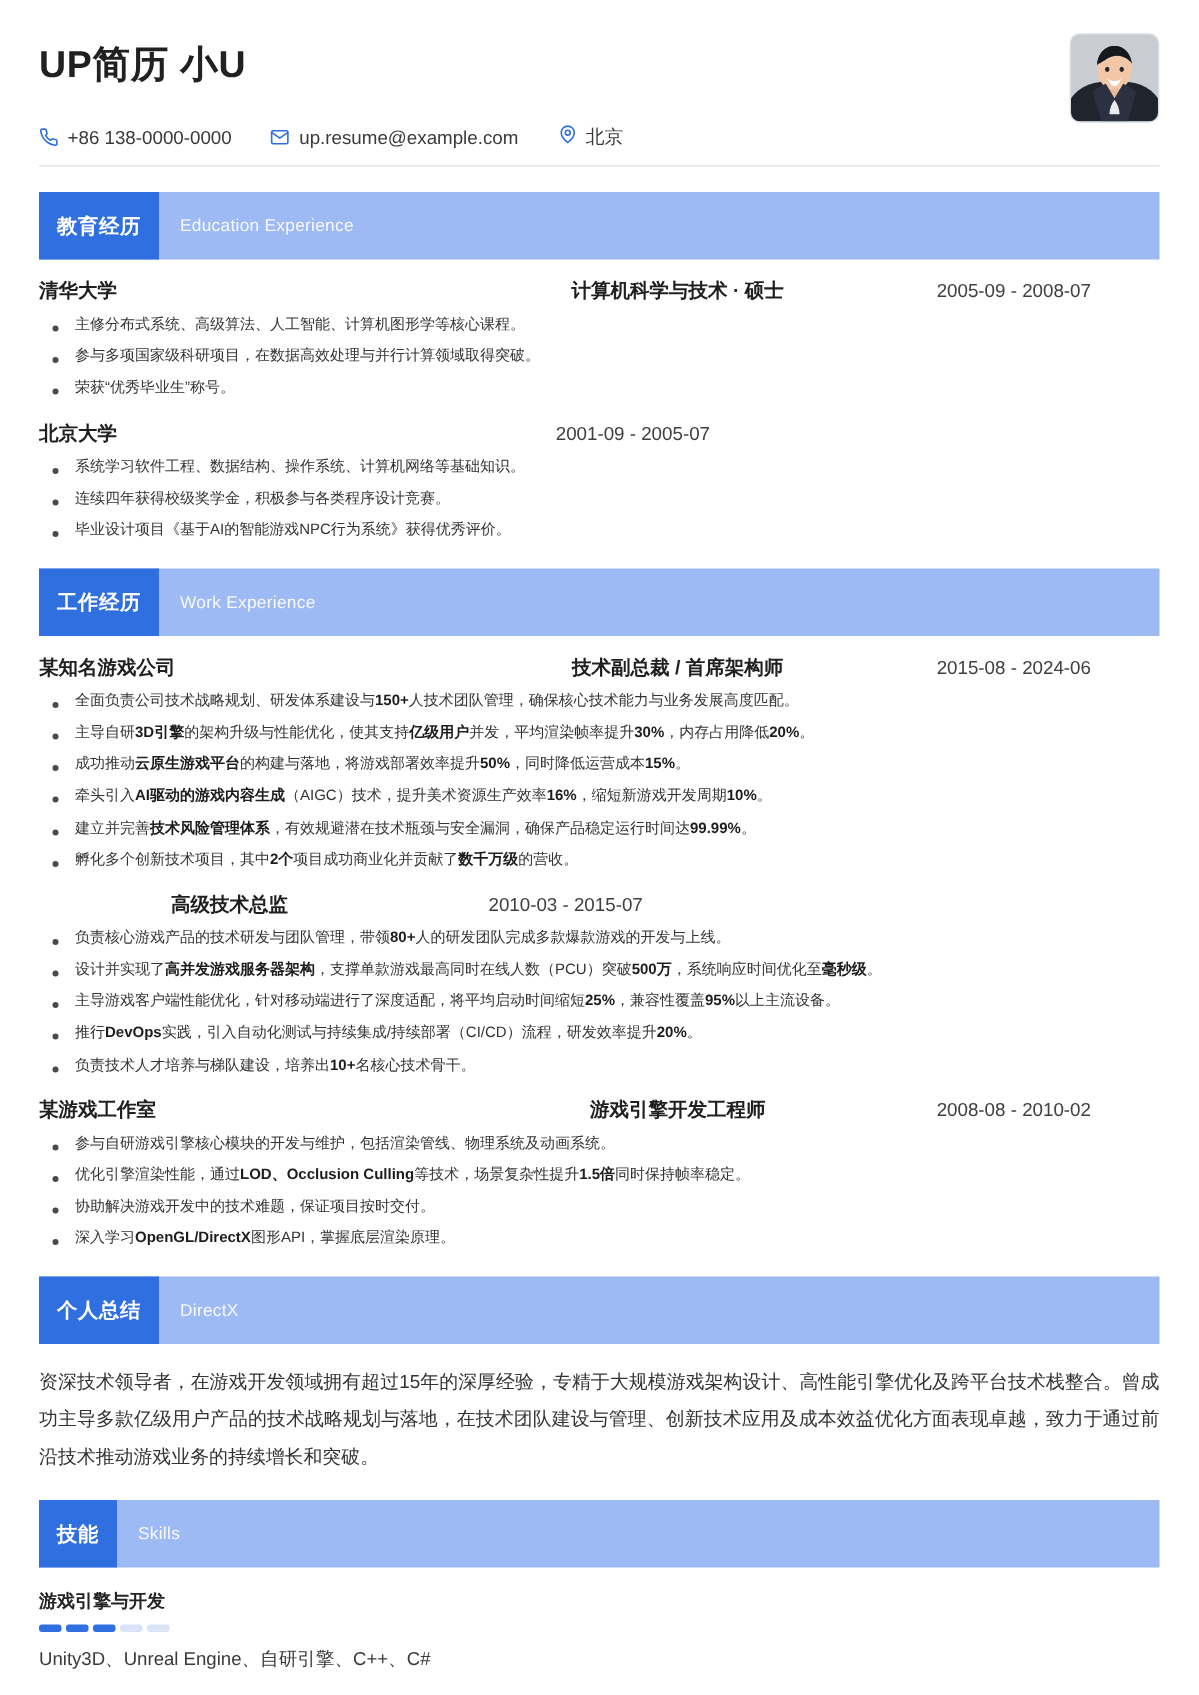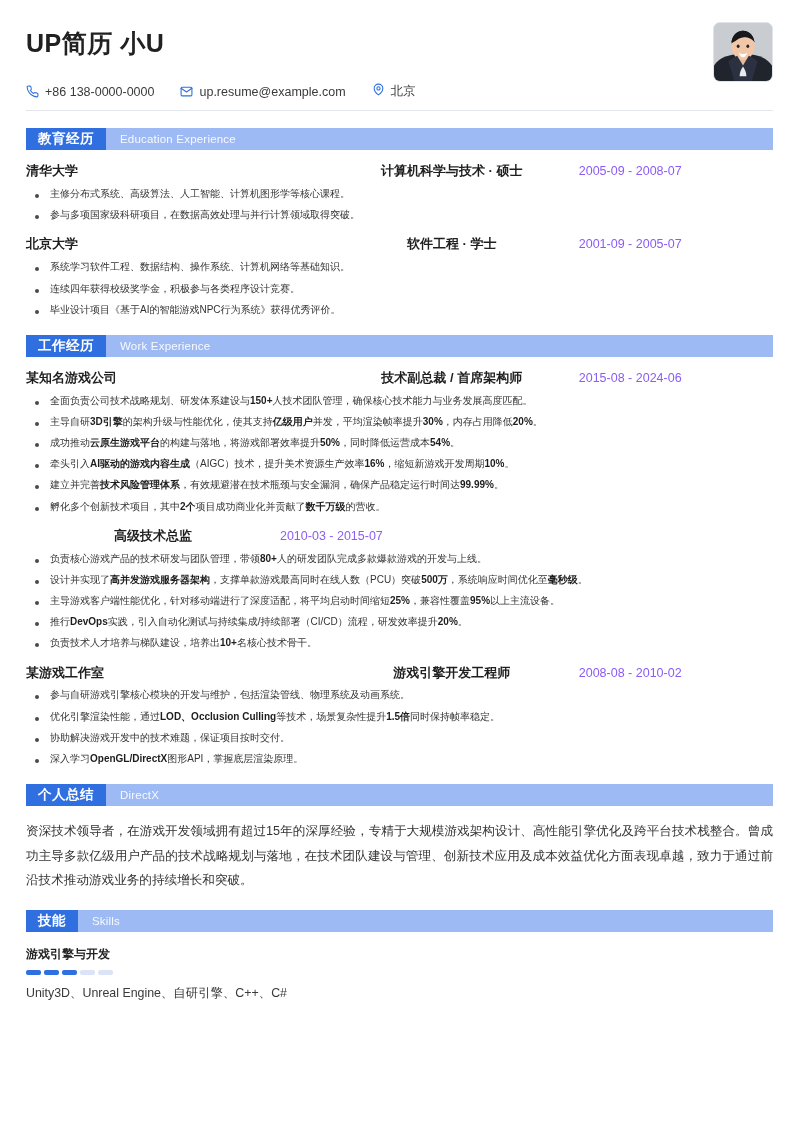--- a/index.html
+++ b/index.html
@@ -67,21 +67,21 @@
     position: relative;
   }
   .avatar svg { display: block; width: 100%; height: 100%; }
 
   
   .section { margin-top: 17px; }
 
   .band {
     display: flex;
     align-items: stretch;
-    height: 22px;
+    height: 45px;
     background: #9dbaf5;
     width: 100%;
   }
   .band-cn {
     background: #2f6fe0;
     color: #ffffff;
     font-size: 13.5px;
     font-weight: 700;
     display: flex;
     align-items: center;
@@ -108,23 +108,23 @@
     align-items: flex-start;
     font-size: 13px;
     font-weight: 700;
     color: #1f1f1f;
     line-height: 1.45;
   }
   .eh-org   { width: 40%; padding-right: 10px; }
   .eh-role  { width: 34%; text-align: center; }
   .eh-date  {
     width: 26%;
-    text-align: left;
+    text-align: center;
     font-weight: 400;
-    color: #8b5cf6;
+    color: #404040;
     font-size: 12.5px;
     white-space: nowrap;
   }
 
   ul.bullets { list-style: none; margin-top: 4px; }
   ul.bullets li {
     position: relative;
     padding-left: 24px;
     font-size: 10px;
     line-height: 1.62;
@@ -247,26 +247,26 @@
         </div>
         <div class="entry">
           <div class="entry-head">
             <div class="eh-org">清华大学</div>
             <div class="eh-role">计算机科学与技术 · 硕士</div>
             <div class="eh-date">2005-09 - 2008-07</div>
           </div>
           <ul class="bullets">
             <li>主修分布式系统、高级算法、人工智能、计算机图形学等核心课程。</li>
             <li>参与多项国家级科研项目，在数据高效处理与并行计算领域取得突破。</li>
+            <li>荣获“优秀毕业生”称号。</li>
           </ul>
         </div>
         <div class="entry">
           <div class="entry-head">
             <div class="eh-org">北京大学</div>
-            <div class="eh-role">软件工程 · 学士</div>
             <div class="eh-date">2001-09 - 2005-07</div>
           </div>
           <ul class="bullets">
             <li>系统学习软件工程、数据结构、操作系统、计算机网络等基础知识。</li>
             <li>连续四年获得校级奖学金，积极参与各类程序设计竞赛。</li>
             <li>毕业设计项目《基于AI的智能游戏NPC行为系统》获得优秀评价。</li>
           </ul>
         </div>
       </div>
       <div class="section">
@@ -276,21 +276,21 @@
         </div>
         <div class="entry">
           <div class="entry-head">
             <div class="eh-org">某知名游戏公司</div>
             <div class="eh-role">技术副总裁 / 首席架构师</div>
             <div class="eh-date">2015-08 - 2024-06</div>
           </div>
           <ul class="bullets">
             <li>全面负责公司技术战略规划、研发体系建设与<b>150+</b>人技术团队管理，确保核心技术能力与业务发展高度匹配。</li>
             <li>主导自研<b>3D引擎</b>的架构升级与性能优化，使其支持<b>亿级用户</b>并发，平均渲染帧率提升<b>30%</b>，内存占用降低<b>20%</b>。</li>
-            <li>成功推动<b>云原生游戏平台</b>的构建与落地，将游戏部署效率提升<b>50%</b>，同时降低运营成本<b>54%</b>。</li>
+            <li>成功推动<b>云原生游戏平台</b>的构建与落地，将游戏部署效率提升<b>50%</b>，同时降低运营成本<b>15%</b>。</li>
             <li>牵头引入<b>AI驱动的游戏内容生成</b>（AIGC）技术，提升美术资源生产效率<b>16%</b>，缩短新游戏开发周期<b>10%</b>。</li>
             <li>建立并完善<b>技术风险管理体系</b>，有效规避潜在技术瓶颈与安全漏洞，确保产品稳定运行时间达<b>99.99%</b>。</li>
             <li>孵化多个创新技术项目，其中<b>2个</b>项目成功商业化并贡献了<b>数千万级</b>的营收。</li>
           </ul>
         </div>
         <div class="entry">
           <div class="entry-head">
             <div class="eh-role">高级技术总监</div>
             <div class="eh-date">2010-03 - 2015-07</div>
           </div>

